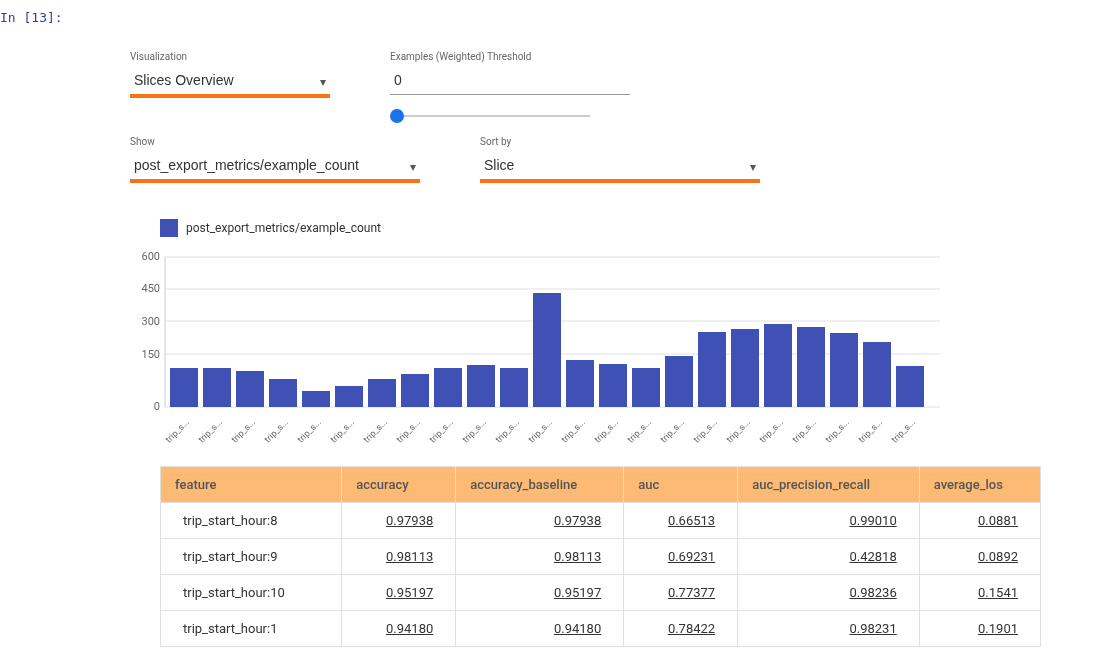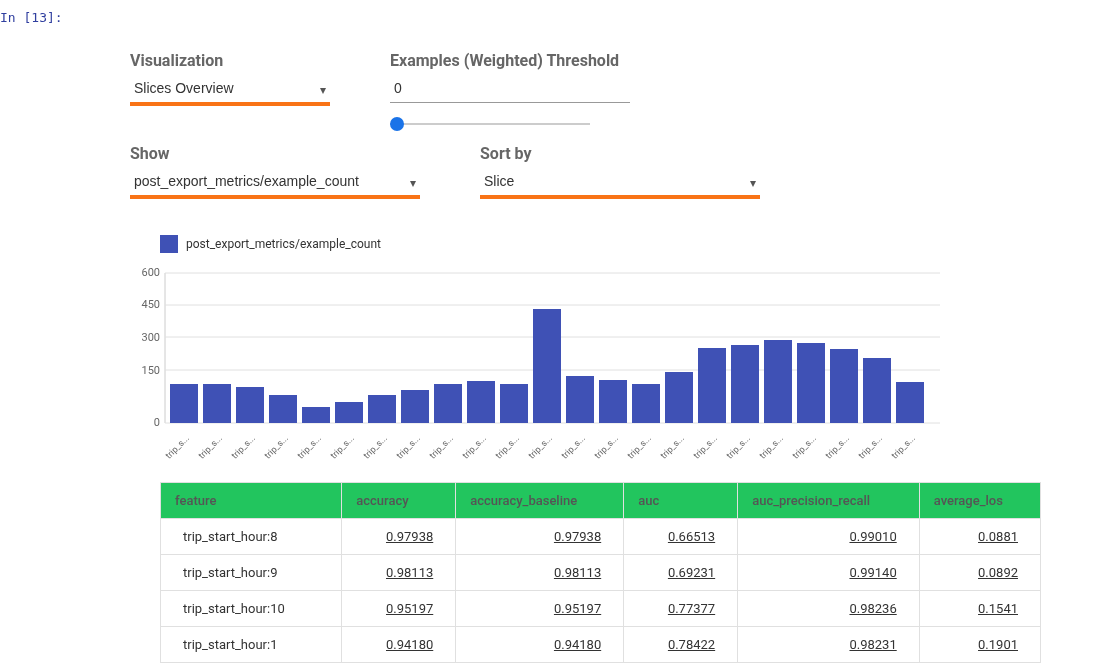--- a/index.html
+++ b/index.html
@@ -53,23 +53,23 @@
       gap: 60px;
       align-items: flex-start;
       margin-bottom: 16px;
     }
     .control-group {
       display: flex;
       flex-direction: column;
       gap: 4px;
     }
     .control-label {
-      font-size: 16px;
+      font-size: 10px;
       color: #666;
-      font-weight: 700;
+      font-weight: 400;
     }
     .select-wrapper {
       position: relative;
       display: inline-flex;
       align-items: center;
     }
     .select-box {
       border: none;
       border-bottom: 4px solid #f97316;
       padding: 6px 24px 6px 4px;
@@ -159,21 +159,21 @@
     }
 
     
     .data-table {
       width: 100%;
       border-collapse: collapse;
       font-size: 13px;
       margin-left: 10px;
     }
     .data-table th {
-      background: #22c55e;
+      background: #fdba74;
       border: 1px solid #e0e0e0;
       padding: 10px 14px;
       text-align: left;
       font-weight: 500;
       color: #555;
     }
     .data-table td {
       border: 1px solid #e0e0e0;
       padding: 10px 22px;
       color: #333;
@@ -329,21 +329,21 @@
             <td class="num">0.97938</td>
             <td class="num">0.66513</td>
             <td class="num">0.99010</td>
             <td class="num">0.0881</td>
           </tr>
           <tr>
             <td>trip_start_hour:9</td>
             <td class="num">0.98113</td>
             <td class="num">0.98113</td>
             <td class="num">0.69231</td>
-            <td class="num">0.99140</td>
+            <td class="num">0.42818</td>
             <td class="num">0.0892</td>
           </tr>
           <tr>
             <td>trip_start_hour:10</td>
             <td class="num">0.95197</td>
             <td class="num">0.95197</td>
             <td class="num">0.77377</td>
             <td class="num">0.98236</td>
             <td class="num">0.1541</td>
           </tr>

